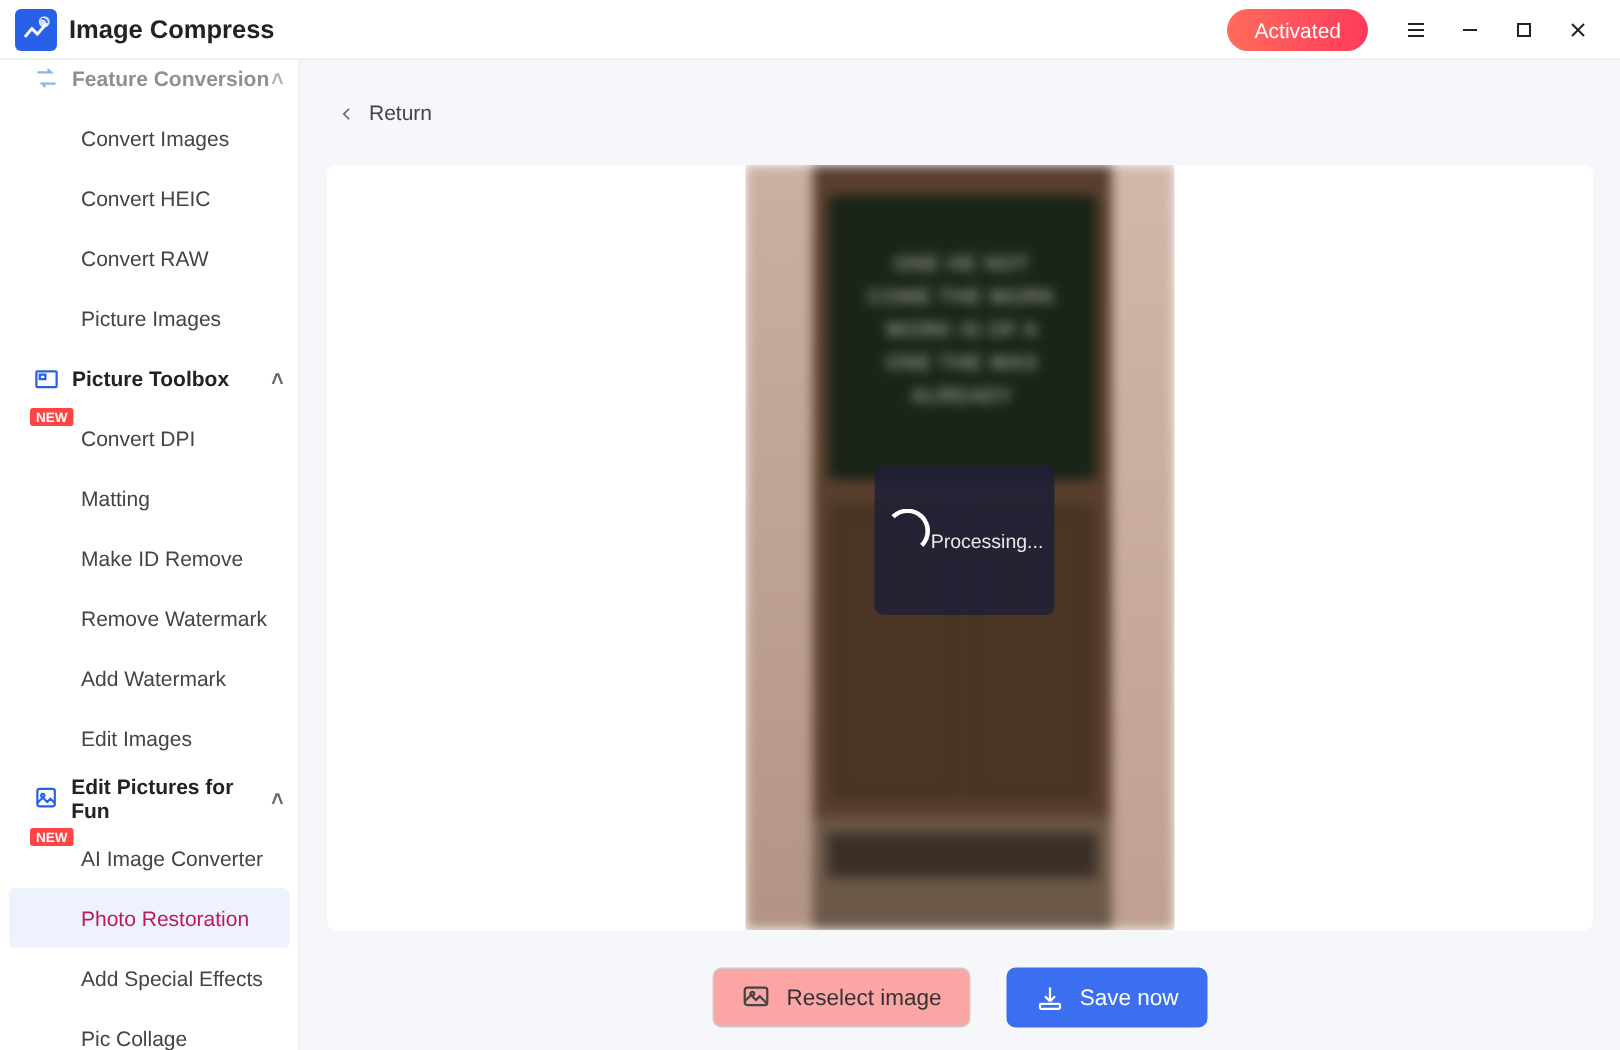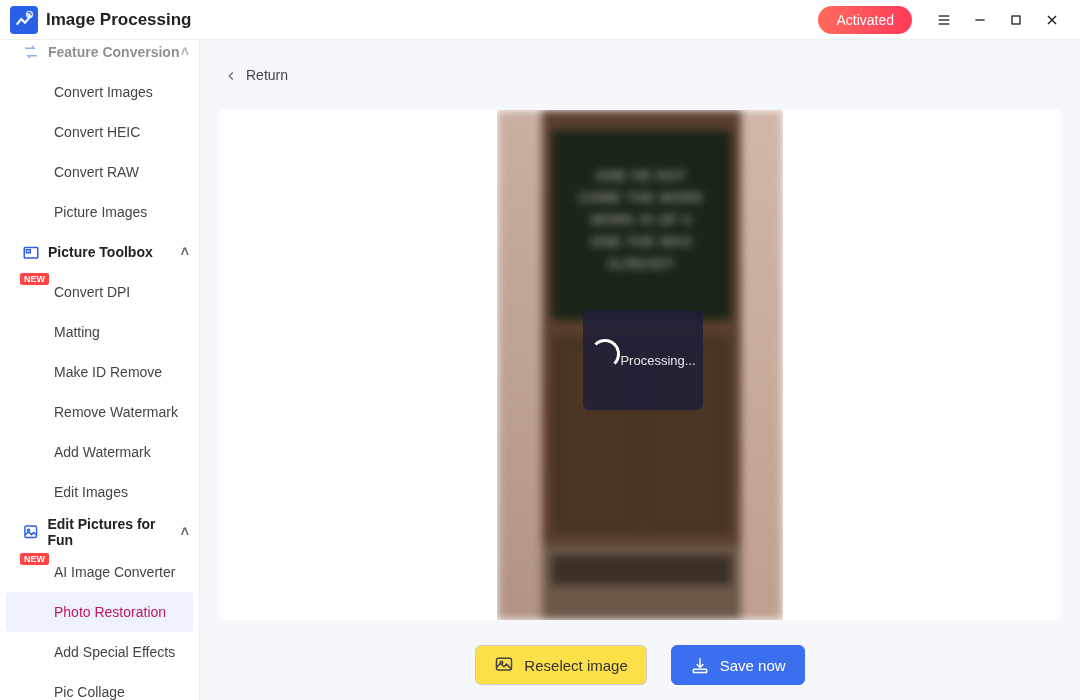--- a/index.html
+++ b/index.html
@@ -43,36 +43,36 @@
   .door-mid { position:absolute; top:225px; left:10px; right:10px; height:200px; background:#4b3626; display:flex;}
   .panel { flex:1; border:2px solid #3a2a1c; margin:8px;}
   .door-bottom { position:absolute; bottom:0; left:0; right:0; height:75px; background:#6b5848;}
   .door-bottom2 { position:absolute; bottom:35px; left:10px; right:10px; height:30px; background:#3a3028;}
 
   .overlay { position:absolute; top:200px; left:86px; width:120px; height:100px; background: rgba(30,30,55,0.85); border-radius:6px; display:flex; flex-direction:row; align-items:center; justify-content:center; color:#e8e8e8; font-size:13px;}
   .spinner { width:30px; height:30px; border:3px solid transparent; border-top-color:#fff; border-right-color:#fff; border-radius:50%; margin-bottom:12px; animation: spin 1s linear infinite;}
   @keyframes spin { to { transform: rotate(360deg);} }
 
   .footer { height:70px; display:flex; align-items:center; justify-content:center; gap:24px; background:#f5f7fb;}
-  .btn { display:flex; align-items:center; gap:10px; height:40px; padding:0 18px; border-radius:6px; font-size:15px; cursor:pointer; border:1px solid #ccc; background:#fde047; color:#333;}
+  .btn { display:flex; align-items:center; gap:10px; height:40px; padding:0 18px; border-radius:6px; font-size:15px; cursor:pointer; border:1px solid #ccc; background:#fca5a5; color:#333;}
   .btn.primary { background:#3b6ff0; color:#fff; border-color:#3b6ff0;}
   .btn svg { width:20px; height:20px; }
 </style>
 </head>
 <body>
 
 <div class="header">
   <div class="logo">
     <svg viewBox="0 0 24 24" fill="none">
         <path d="M4 17 L9 11 L13 15 L20 7" stroke="#fff" stroke-width="2.2" fill="none"></path>
         <circle cx="18" cy="6" r="4" fill="#fff" opacity="0.8"></circle>
         <path d="M16 4 A3 3 0 0 1 20 7" stroke="#2861e8" stroke-width="1.2" fill="none"></path>
       </svg>
   </div>
-  <div class="app-title">Image Processing</div>
+  <div class="app-title">Image Compress</div>
   <div class="header-spacer"></div>
   <button class="activated-btn">Activated</button>
   <div class="hdr-icon">
       <svg viewBox="0 0 24 24">
         <line x1="4" y1="6" x2="20" y2="6" stroke-width="2"></line>
         <line x1="4" y1="12" x2="20" y2="12" stroke-width="2"></line>
         <line x1="4" y1="18" x2="20" y2="18" stroke-width="2"></line>
       </svg>
     </div>
   <div class="hdr-icon">

